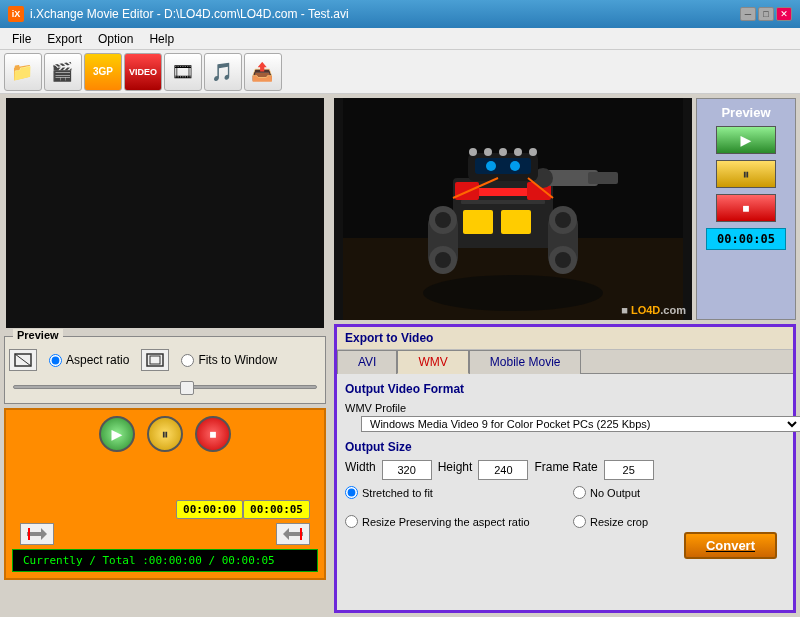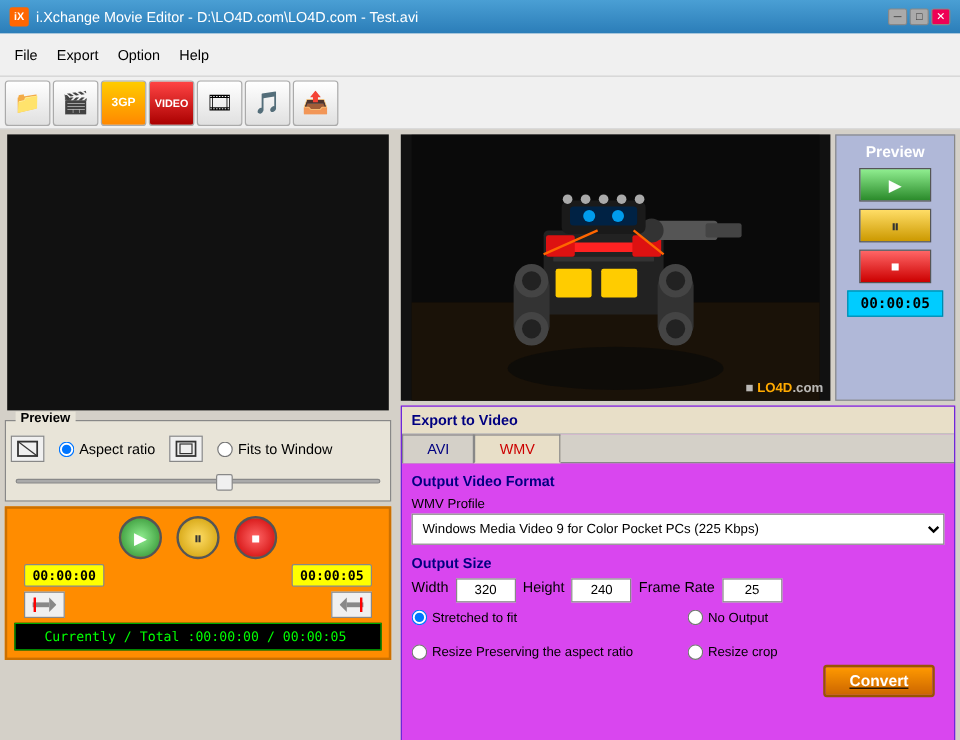--- a/index.html
+++ b/index.html
@@ -58,21 +58,21 @@
       justify-content: center;
       font-size: 9px;
       color: #333;
     }
     .title-btn.close { background: #e05; color: white; }
 
     
     .menu-bar {
       background: #f0f0f0;
       border-bottom: 1px solid #ccc;
-      height: 36px;
+      height: 22px;
       display: flex;
       align-items: center;
       padding: 0 4px;
     }
     .menu-item {
       padding: 2px 8px;
       cursor: pointer;
       font-size: 12px;
       color: #000;
     }
@@ -214,22 +214,23 @@
       align-items: center;
       justify-content: center;
       font-size: 14px;
     }
     .ctrl-btn.play { background: radial-gradient(circle, #90ee90, #2a8a2a); color: white; }
     .ctrl-btn.pause { background: radial-gradient(circle, #ffdd66, #cc9900); color: #333; }
     .ctrl-btn.stop { background: radial-gradient(circle, #ff6666, #cc0000); color: white; }
 
     .time-row {
       display: flex;
-      justify-content: space-between;
+      justify-content: flex-end;
       padding: 0 8px;
+      margin-top: 44px;
     }
     .time-display {
       background: #ffff00;
       border: 1px solid #888;
       padding: 2px 6px;
       font-size: 11px;
       font-weight: bold;
       font-family: monospace;
       color: #000;
       border-radius: 2px;
@@ -248,21 +249,21 @@
       background: #f0f0f0;
       border: 1px solid #888;
       padding: 2px 6px;
       cursor: pointer;
       font-size: 11px;
     }
 
     .status-bar {
       background: #000;
       border: 1px solid #00aa00;
-      padding: 4px 24px;
+      padding: 4px 10px;
       color: #00ff00;
       font-family: monospace;
       font-size: 11px;
     }
 
     
     .right-panel {
       flex: 1;
       background: #d4d0c8;
       display: flex;
@@ -315,22 +316,22 @@
       font-family: monospace;
       font-size: 12px;
       font-weight: bold;
       color: #000;
       width: 80px;
       text-align: center;
     }
 
     
     .export-section {
-      background: #d946ef;
-      border: 1px solid #6d28d9;
+      background: #e5e5e5;
+      border: 3px solid #6d28d9;
       flex: 1;
       display: flex;
       flex-direction: column;
     }
     .export-header {
       background: #e8dfc8;
       padding: 4px 8px;
       font-weight: bold;
       color: #000080;
       font-size: 12px;
@@ -373,25 +374,26 @@
 
     .output-video-format {
       margin-bottom: 8px;
     }
     .field-label {
       font-size: 11px;
       margin-bottom: 2px;
     }
     .select-box {
       width: 100%;
-      height: 26px;
+      height: 16px;
       background: white;
       border: 1px solid #888;
       font-size: 11px;
       padding: 0 4px;
+      margin-left: 16px;
     }
 
     .output-size-section {
       margin-top: 8px;
     }
     .size-row {
       display: flex;
       align-items: flex-start;
       gap: 6px;
       margin-bottom: 6px;
@@ -620,20 +622,21 @@
         <div class="preview-time">00:00:05</div>
       </div>
     </div>
 
     <div class="export-section">
       <div class="export-header">Export to Video</div>
 
       <div class="tabs-row">
         <div class="tab">AVI</div>
         <div class="tab active red">WMV</div>
+        <div class="tab">Mobile Movie</div>
       </div>
 
       <div class="export-content">
 
         <div class="output-video-format">
           <div class="section-label">Output Video Format</div>
           <div class="field-label">WMV Profile</div>
           <select class="select-box"><option>Windows Media Video 9 for Color Pocket PCs (225 Kbps)</option><option>Windows Media Video 9 for Color Pocket PCs (150 Kbps)</option><option>Windows Media Video 9 for Dial-up Modems (28.8 Kbps)</option><option>Windows Media Video 9 for LAN (100 Kbps)</option></select>
         </div>
 

